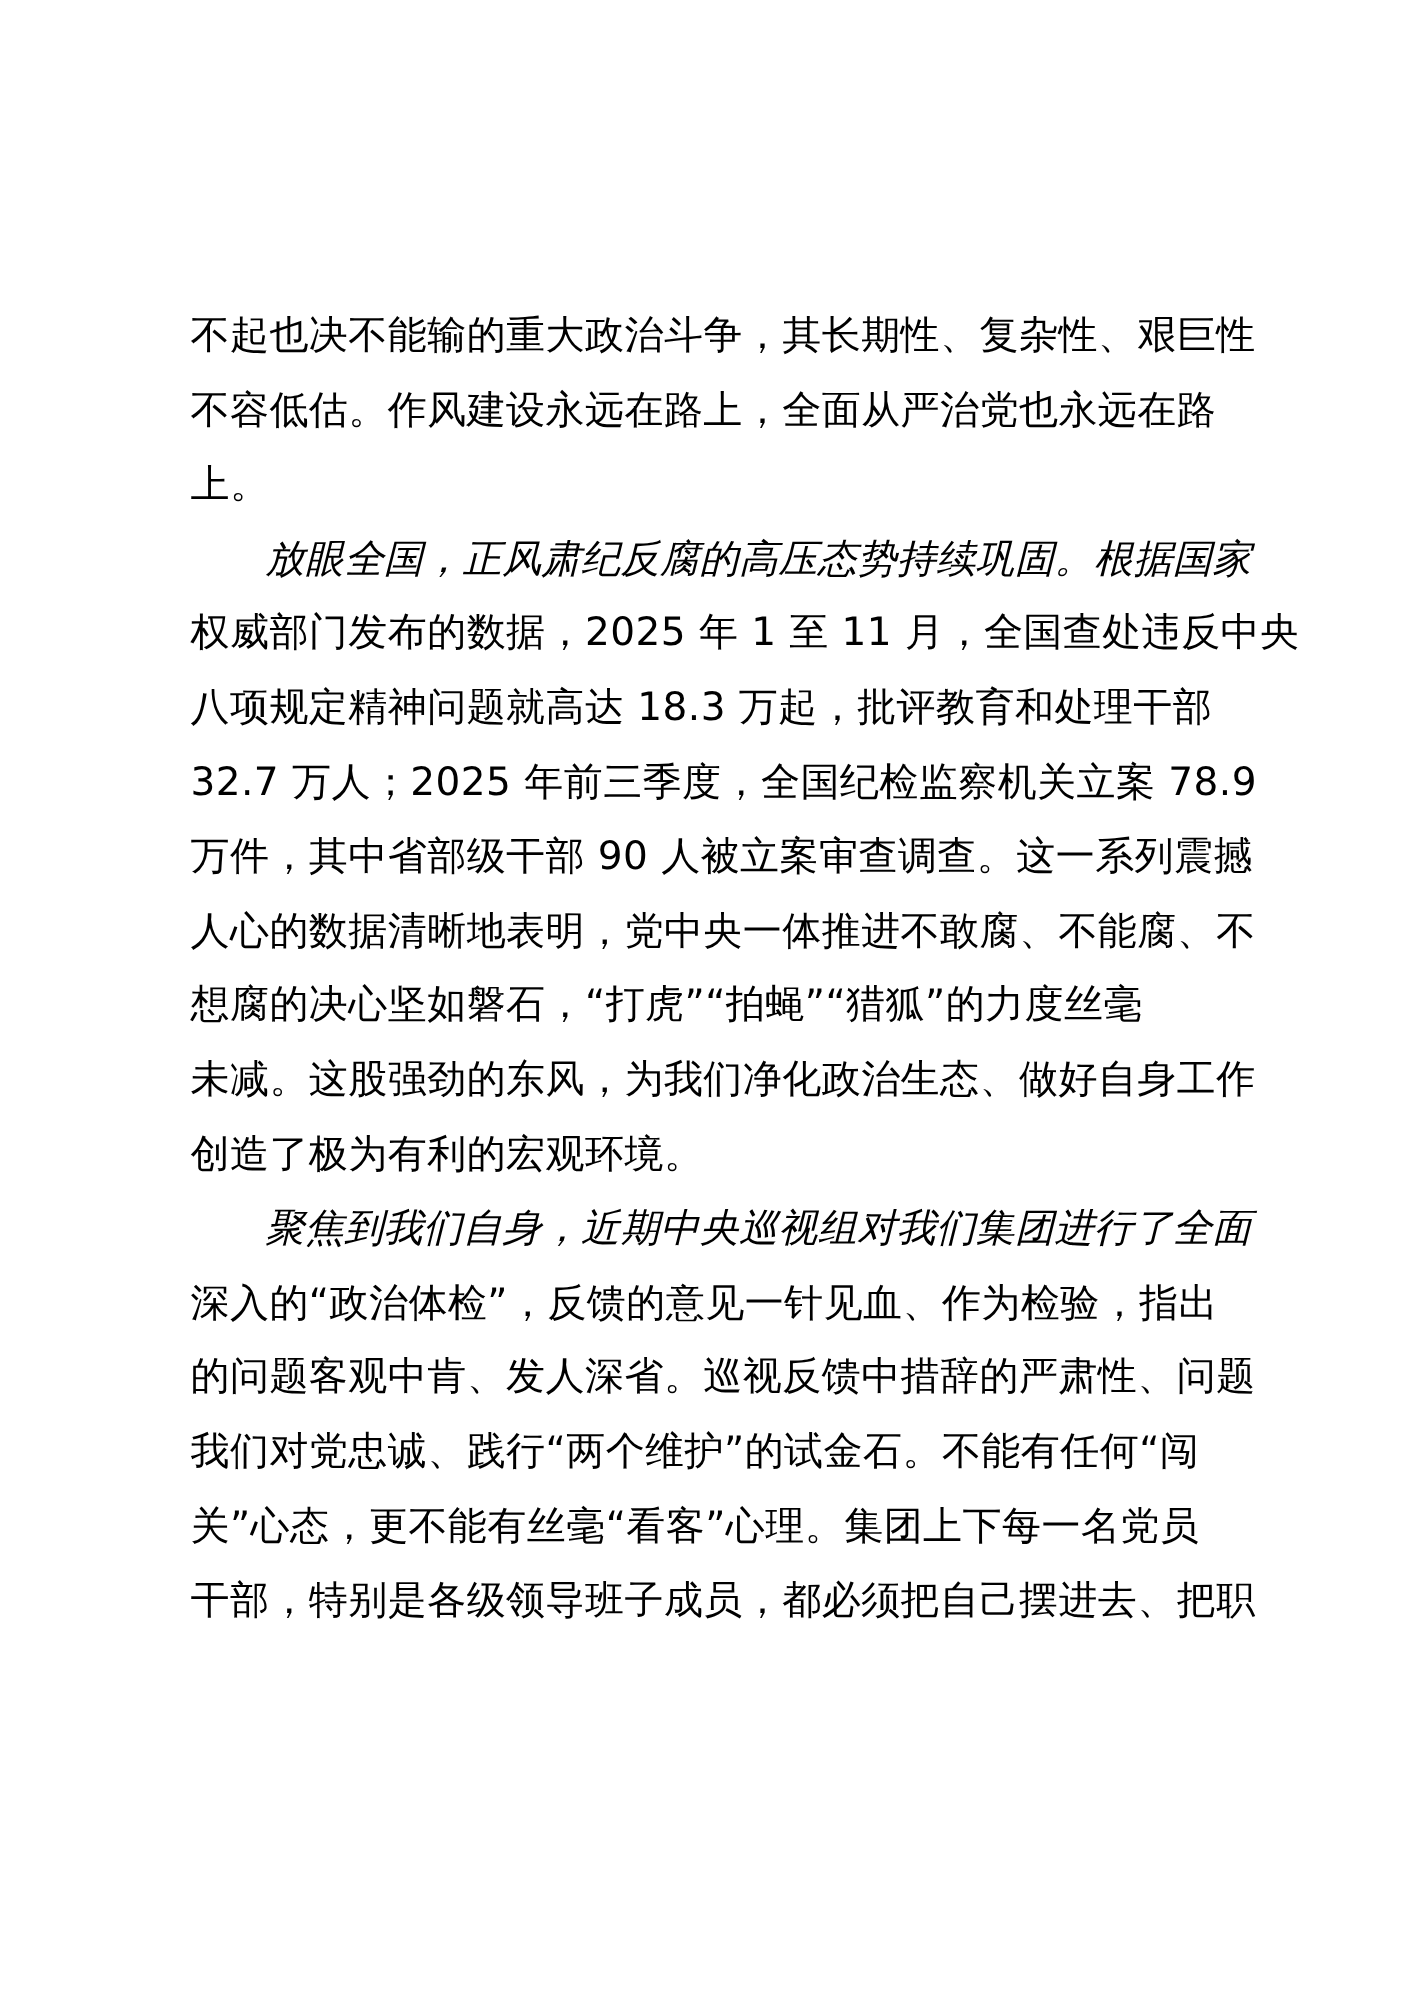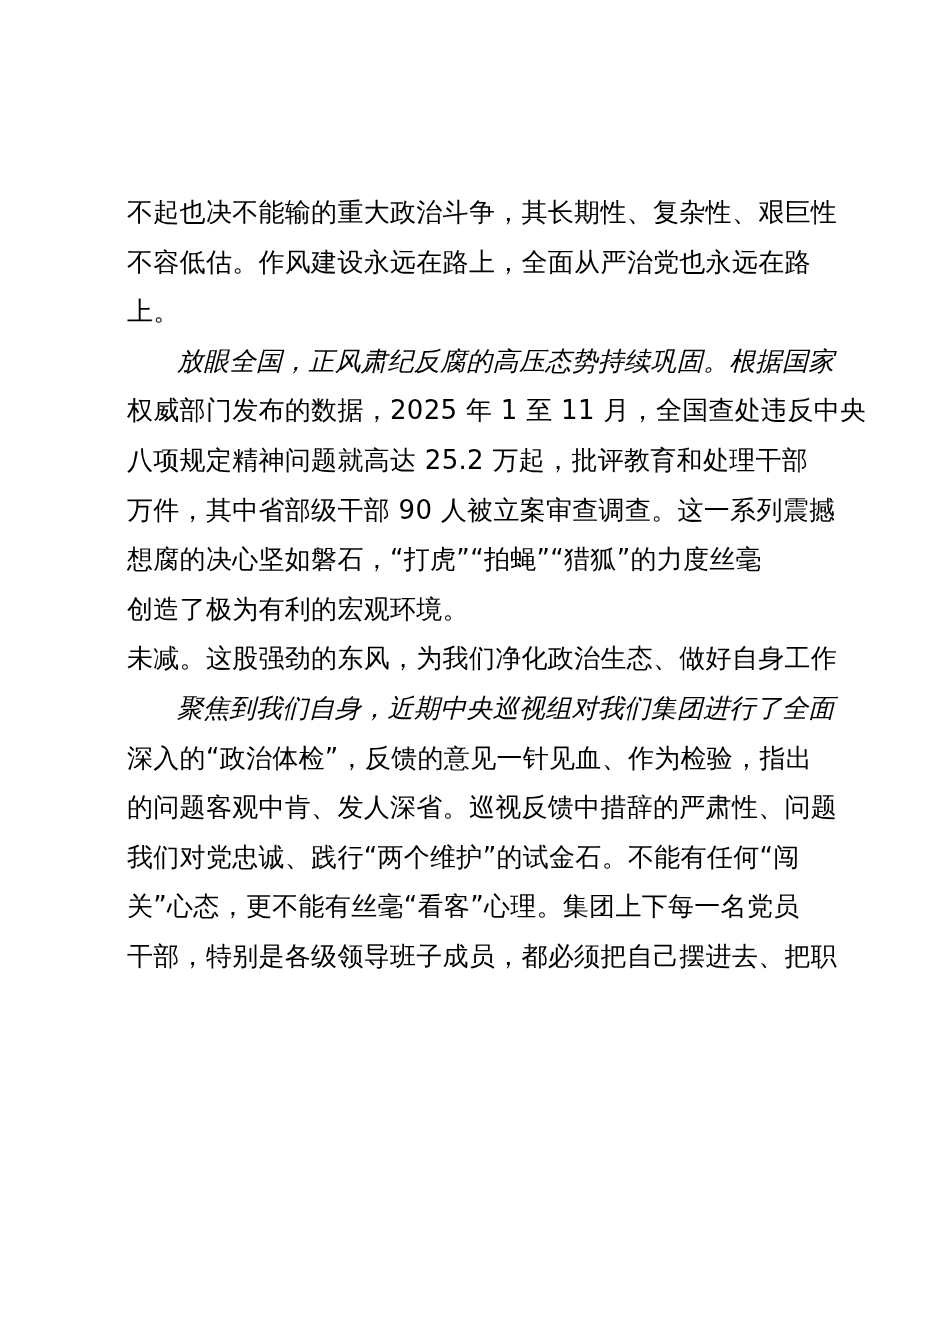--- a/index.html
+++ b/index.html
@@ -11,21 +11,21 @@
       width: 950px;
       height: 1344px;
       position: relative;
       overflow: hidden;
       font-family: "DejaVu Sans", "Liberation Sans", sans-serif;
       color: #000000;
     }
     .page {
       position: absolute;
       left: 0;
-      top: 4px;
+      top: 16px;
       width: 950px;
       height: 955px;
       background: #ffffff;
     }
     .body-text {
       position: absolute;
       left: 127px;
       top: 184px;
       width: 710px;
     }
@@ -48,25 +48,27 @@
 <div class="page">
   <div class="body-text">
     <div>
       <span class="line">不起也决不能输的重大政治斗争，其长期性、复杂性、艰巨性</span>
       <span class="line">不容低估。作风建设永远在路上，全面从严治党也永远在路</span>
       <span class="line">上。</span>
     </div>
     <div>
       <span class="line indent">放眼全国，正风肃纪反腐的高压态势持续巩固。根据国家</span>
       <span class="line">权威部门发布的数据，2025 年 1 至 11 月，全国查处违反中央</span>
-      <span class="line">八项规定精神问题就高达 25.2 万起，批评教育和处理干部</span>
+      <span class="line">八项规定精神问题就高达 18.3 万起，批评教育和处理干部</span>
+      <span class="line">32.7 万人；2025 年前三季度，全国纪检监察机关立案 78.9</span>
       <span class="line">万件，其中省部级干部 90 人被立案审查调查。这一系列震撼</span>
+      <span class="line">人心的数据清晰地表明，党中央一体推进不敢腐、不能腐、不</span>
       <span class="line">想腐的决心坚如磐石，“打虎”“拍蝇”“猎狐”的力度丝毫</span>
+      <span class="line">未减。这股强劲的东风，为我们净化政治生态、做好自身工作</span>
       <span class="line">创造了极为有利的宏观环境。</span>
-      <span class="line">未减。这股强劲的东风，为我们净化政治生态、做好自身工作</span>
     </div>
     <div>
       <span class="line indent">聚焦到我们自身，近期中央巡视组对我们集团进行了全面</span>
       <span class="line">深入的“政治体检”，反馈的意见一针见血、作为检验，指出</span>
       <span class="line">的问题客观中肯、发人深省。巡视反馈中措辞的严肃性、问题</span>
       <span class="line">我们对党忠诚、践行“两个维护”的试金石。不能有任何“闯</span>
       <span class="line">关”心态，更不能有丝毫“看客”心理。集团上下每一名党员</span>
       <span class="line">干部，特别是各级领导班子成员，都必须把自己摆进去、把职</span>
     </div>
   </div>

